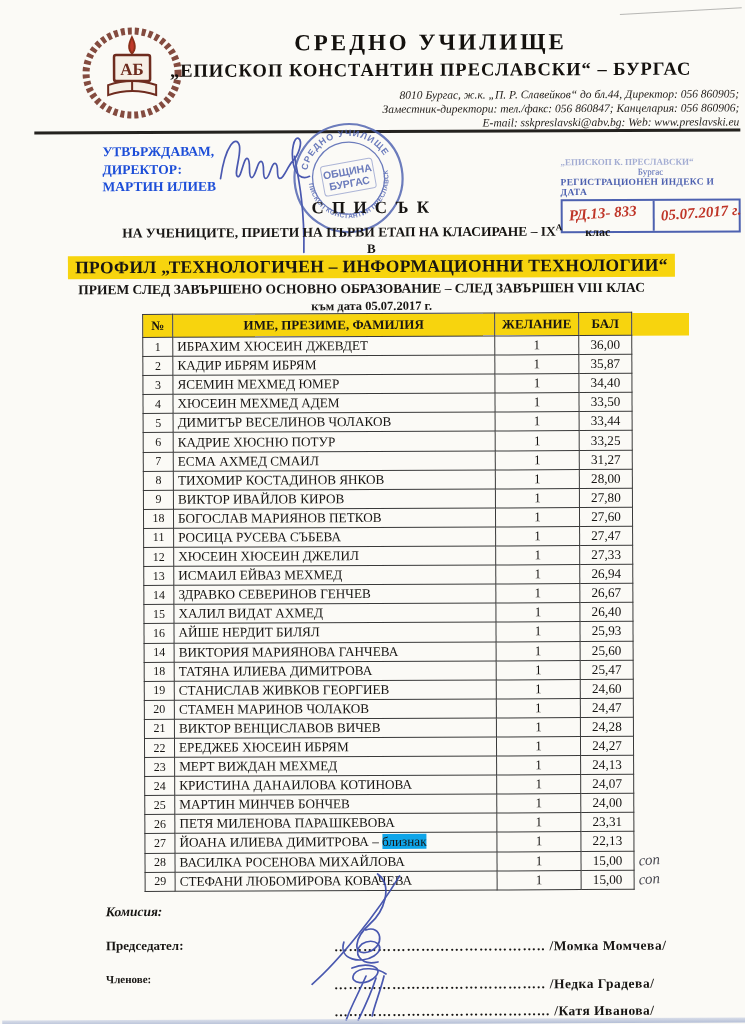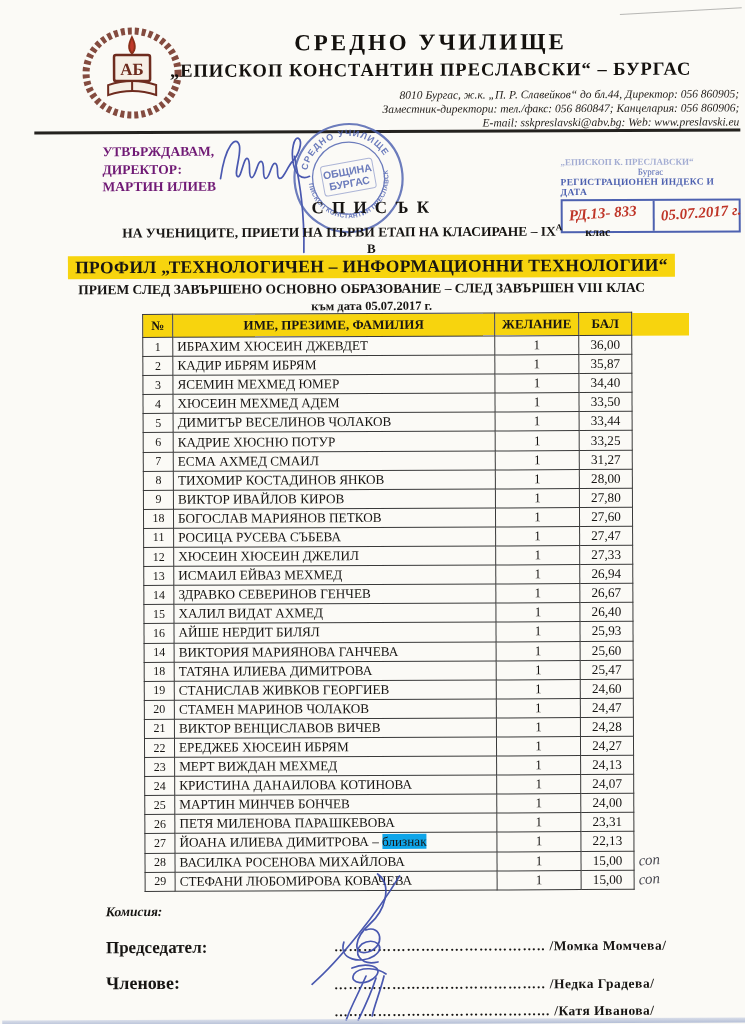--- a/index.html
+++ b/index.html
@@ -15,21 +15,21 @@
   .school-name{left:120px;top:60px;right:0px;text-align:center;font-weight:bold;
                font-size:18.5px;letter-spacing:1px;color:#14110e;white-space:nowrap;}
   .contacts{left:200px;top:88px;right:4px;text-align:right;font-style:italic;
             font-size:11.5px;line-height:14px;color:#201c18;}
   .rule{left:36px;top:130px;width:706px;height:2.5px;background:#24221f;}
 
   
   .logo{left:80px;top:22px;width:108px;height:104px;}
 
   
-  .approval{left:104px;top:142px;font-weight:bold;font-size:13.5px;line-height:17.5px;color:#701a75;}
+  .approval{left:104px;top:142px;font-weight:bold;font-size:13.5px;line-height:17.5px;color:#1d4ed8;}
 
   
   .round-stamp{left:292px;top:120px;width:116px;height:116px;opacity:.82;transform:rotate(-10deg);}
 
   
   .reg-stamp{left:562px;top:158px;width:180px;color:#4d61b0;}
   .reg-l1{font-size:9px;font-weight:bold;opacity:.5;white-space:nowrap;text-align:left;}
   .reg-l2{font-size:9px;text-align:center;margin-top:0px;}
   .reg-l3{font-size:9.5px;font-weight:bold;letter-spacing:.3px;}
   .reg-box{display:flex;border:2px solid #4d61b0;margin-top:2px;height:30px;}
@@ -61,22 +61,22 @@
   td.c-num{text-align:center;font-size:12px;}
   td.c-name{text-align:left;}
   td.c-wish{text-align:center;}
   td.c-score{text-align:center;font-weight:normal;}
   td.c-annot{border:none;background:transparent;}
   .hl{background:#0ea5e9;}
   .note{font-style:italic;color:#4a4a52;font-size:15px;display:inline-block;transform:rotate(-4deg);}
 
   
   .commission{left:104px;top:903px;font-weight:bold;font-style:italic;font-size:13.5px;}
-  .chair-label{left:104px;top:937px;font-weight:bold;font-size:17px;}
-  .members-label{left:104px;top:972px;font-weight:bold;font-size:18px;}
+  .chair-label{left:104px;top:937px;font-weight:bold;font-size:13px;}
+  .members-label{left:104px;top:972px;font-weight:bold;font-size:11px;}
   .sigline{font-weight:bold;font-size:13.5px;letter-spacing:.5px;white-space:nowrap;}
   .sig1{left:332px;top:939px;}
   .sig2{left:332px;top:977px;}
   .sig3{left:332px;top:1004px;}
   .dots{letter-spacing:1px;}
 
   
   .ink{pointer-events:none;}
   .scanline{left:622px;top:12px;width:122px;height:1px;background:#9a9a98;
             transform:rotate(-3deg);opacity:.7;}

